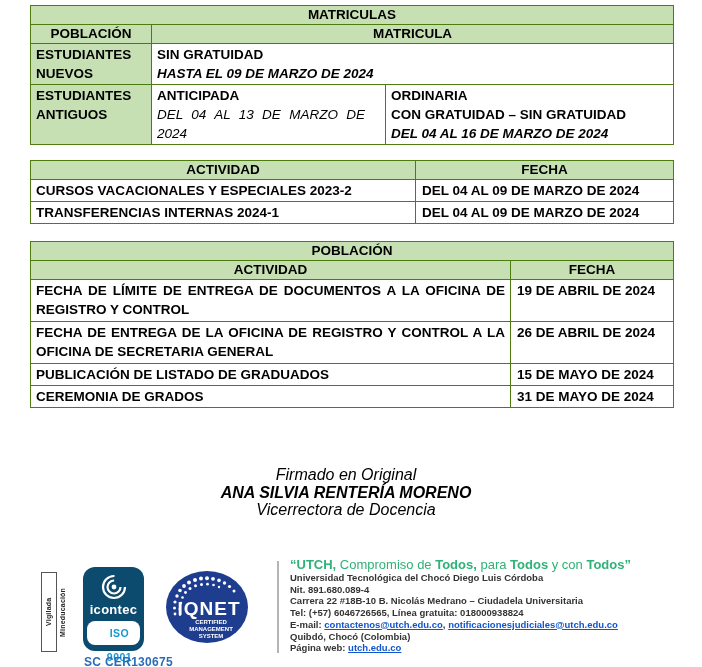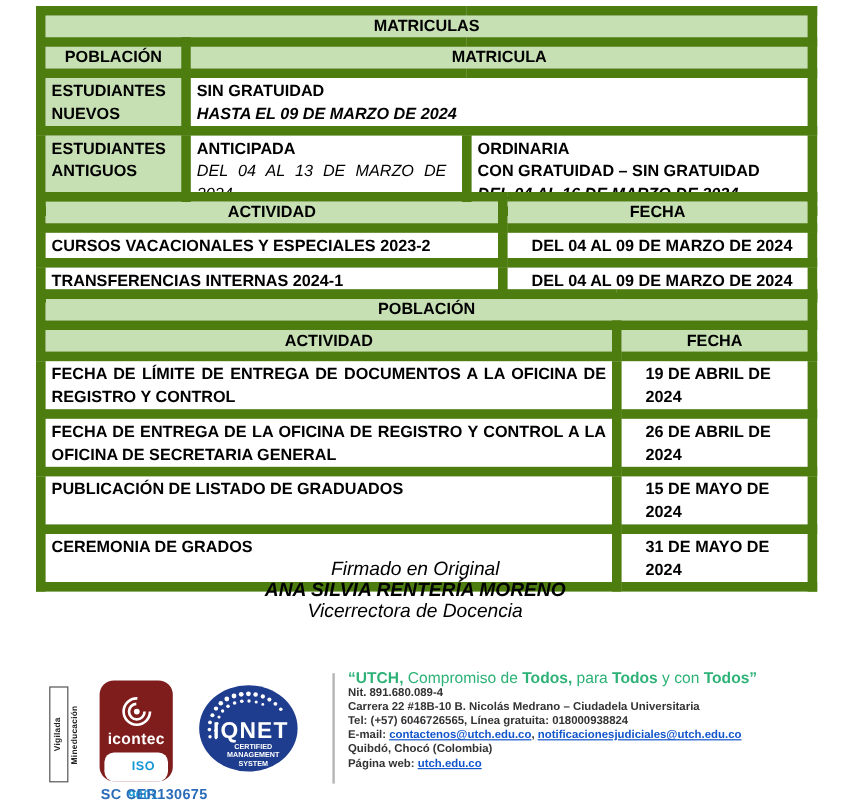--- a/index.html
+++ b/index.html
@@ -3,47 +3,47 @@
 <meta charset="utf-8">
 <style>
   * { margin:0; padding:0; box-sizing:border-box; }
   html,body { width:702px; height:667px; background:#fff; overflow:hidden;
               font-family:"Liberation Sans", sans-serif; color:#000; }
   .abs { position:absolute; }
 
   
   table { border-collapse:collapse; table-layout:fixed; width:643px;
           font-size:13.5px; font-weight:bold; }
-  td, th { border:8px solid #4d7c0f; padding:1px 5px; vertical-align:top;
+  td, th { border:1px solid #4d7c0f; padding:1px 5px; vertical-align:top;
            line-height:19px; overflow:hidden; }
   .green  { background:#C6E0B4; }
   .center { text-align:center; vertical-align:middle; }
   .just   { text-align:justify; }
   .ital   { font-style:italic; }
   #tbl-matriculas { position:absolute; left:30px; top:5px; }
   #tbl-actividades{ position:absolute; left:30px; top:160px; }
   #tbl-graduacion { position:absolute; left:30px; top:241px; }
   .hrow td { line-height:16px; padding-top:1px; padding-bottom:1px; }
-  .datecell { padding-left:20px; }
+  .datecell { padding-left:6px; }
 
   
   #signature { left:0; top:466px; width:692px; text-align:center;
                font-size:16px; line-height:17.5px;font-style:italic; }
   #signature .bold { font-weight:bold; }
 
   
   #vigilada { left:41px; top:572px; height:80px; width:16px;
               border:1px solid #555; background:#fff;
               writing-mode:vertical-rl; transform:rotate(180deg);
               font-size:7px; font-weight:bold; color:#222;
               text-align:center; line-height:14px; letter-spacing:.2px; }
 
   #icontec { left:83px; top:567px; width:61px; height:84px;
-             background:#7f1d1d; border-radius:12px;
-             display:flex; flex-direction:column; align-items:center;justify-content:flex-end; }
+             background:#0c4a6e; border-radius:12px;
+             display:flex; flex-direction:column; align-items:center; }
   #icontec .spiral { margin-top:6px; }
   #icontec .name { color:#fff; font-weight:bold; font-size:13px;
                    letter-spacing:.3px; margin-top:1px; }
   #icontec .isobox { margin-top:4px; width:53px; height:24px; background:#fff;
                      border-radius:8px; color:#1798d5; font-weight:bold;
                      font-size:10.5px; text-align:center; line-height:24px;
                      letter-spacing:.5px;padding-left:12px; }
   #sc-cer { left:84px; top:655px; font-size:12px; font-weight:bold;
             color:#2b6cb8; letter-spacing:.3px; }
 
@@ -204,20 +204,21 @@
   <text x="46" y="61" text-anchor="middle" fill="#fff" font-family="Liberation Sans, sans-serif" font-size="6" font-weight="bold">MANAGEMENT</text>
   <text x="46" y="68" text-anchor="middle" fill="#fff" font-family="Liberation Sans, sans-serif" font-size="6" font-weight="bold">SYSTEM</text>
 </svg>
 
 <div id="footer-divider" class="abs"></div>
 
 <div id="utch-block" class="abs">
   <div id="slogan">
     <span class="b">“UTCH,</span><span> Compromiso de </span><span class="b">Todos,</span><span> para </span><span class="b">Todos</span><span> y con </span><span class="b">Todos”</span>
   </div>
+  <div class="info-line">Universidad Tecnológica del Chocó Diego Luis Córdoba</div>
   <div class="info-line">Nit. 891.680.089-4</div>
   <div class="info-line">Carrera 22 #18B-10 B. Nicolás Medrano – Ciudadela Universitaria</div>
   <div class="info-line">Tel: (+57) 6046726565, Línea gratuita: 018000938824</div>
   <div class="info-line">
     <span>E-mail: </span><a href="#">contactenos@utch.edu.co</a><span>, </span><a href="#">notificacionesjudiciales@utch.edu.co</a>
   </div>
   <div class="info-line">Quibdó, Chocó (Colombia)</div>
   <div class="info-line">
     <span>Página web: </span><a href="#">utch.edu.co</a>
   </div>

